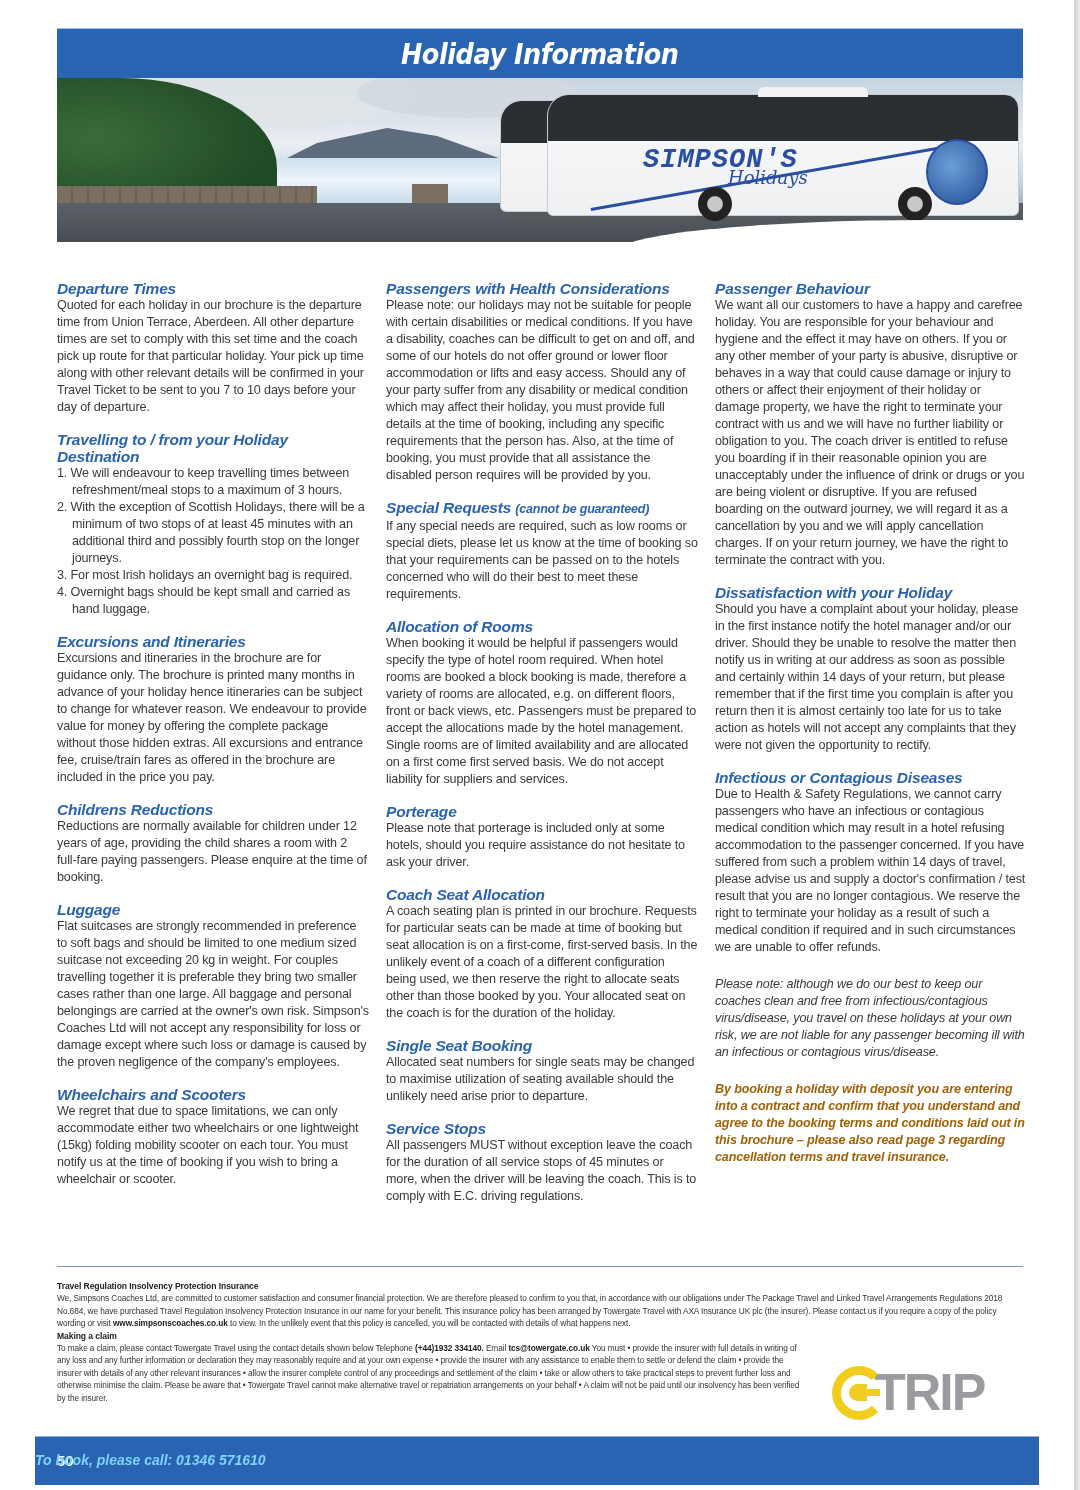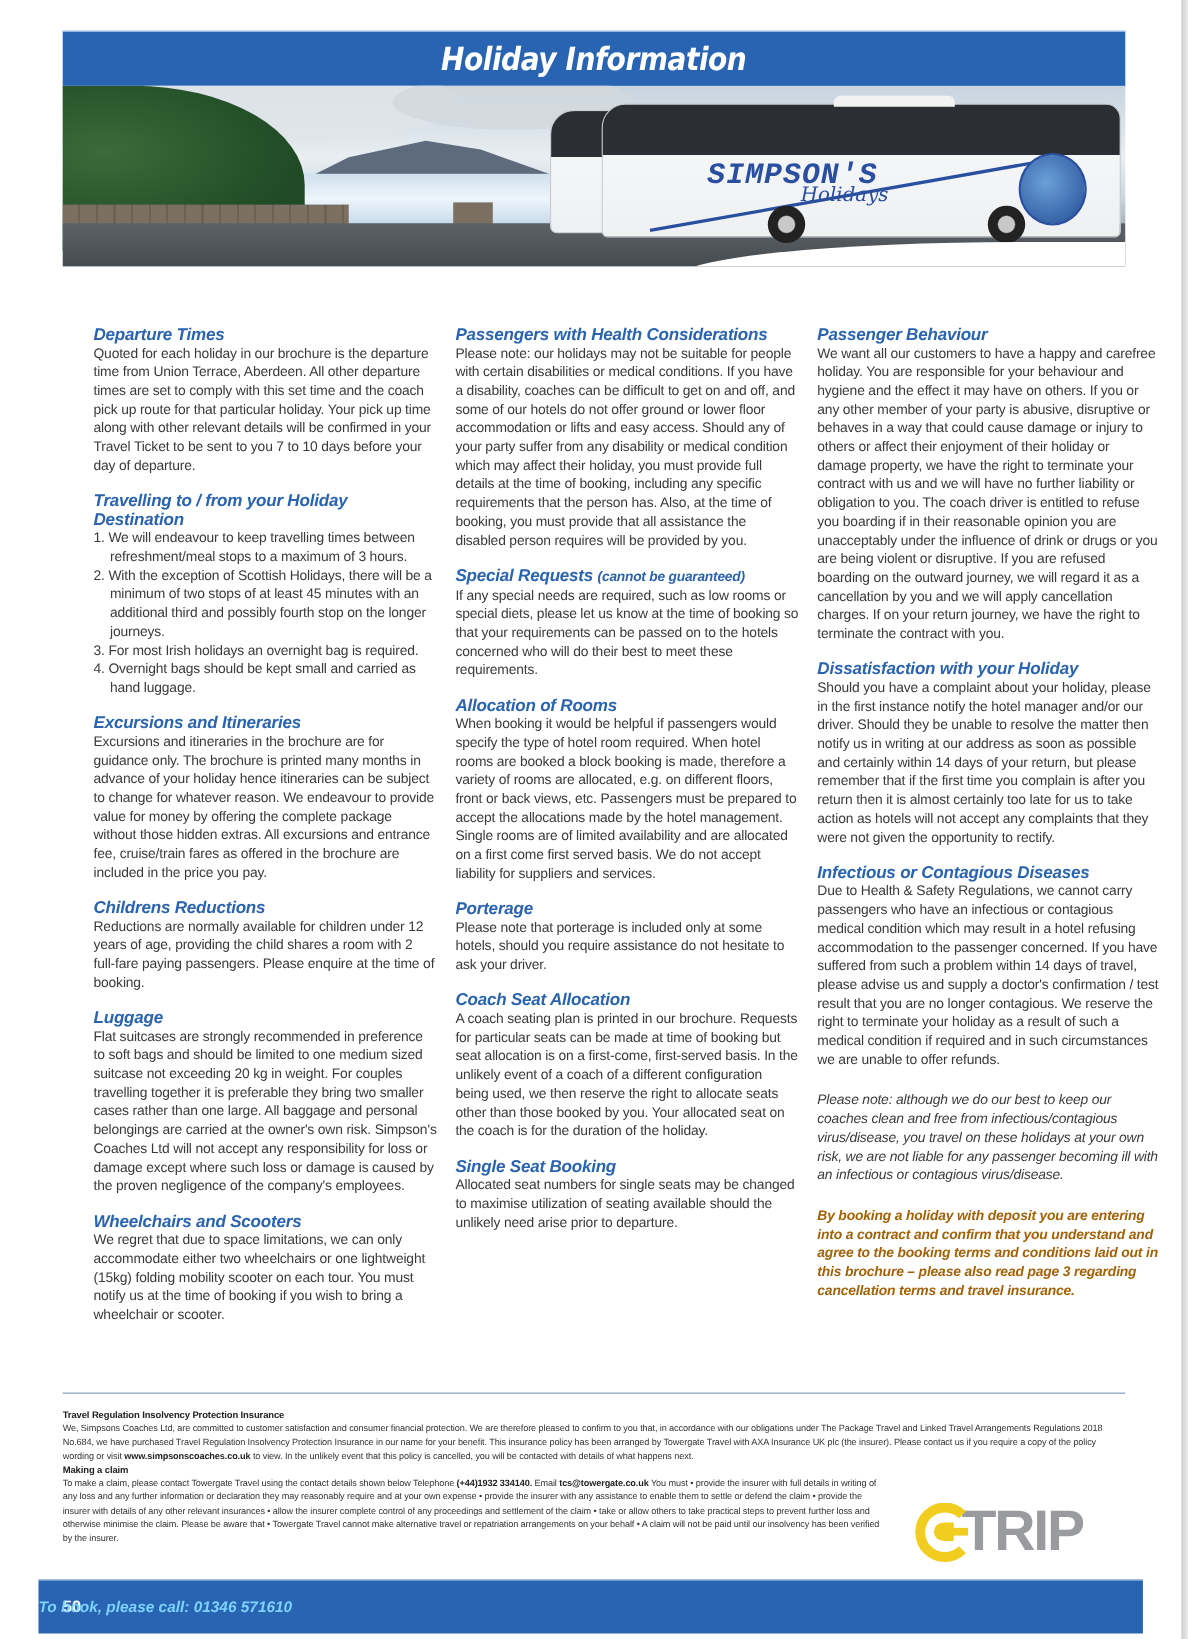--- a/index.html
+++ b/index.html
@@ -58,21 +58,21 @@
   .bus-logo { position: absolute; left: 95px; top: 50px; color: #2a4fa0; font-weight: bold; font-style: italic;
     font-size: 27px; letter-spacing: 1px; font-family: Liberation Mono, monospace; }
   .bus-logo2 { position: absolute; left: 180px; top: 72px; color: #2a4fa0; font-style: italic;
     font-size: 18px; font-family: "DejaVu Serif", serif; }
   .bus-globe { position: absolute; left: 378px; top: 44px; width: 58px; height: 62px; border-radius: 50%;
     background: radial-gradient(circle at 40% 40%, #6aa0d8, #234c94); border: 2px solid #2a4fa0; }
   .bus-swoosh { position: absolute; left: 40px; top: 80px; width: 380px; height: 3px; background: #2a4fa0; transform: rotate(-10deg); }
   .wheel { position: absolute; width: 34px; height: 34px; border-radius: 50%; background: radial-gradient(#c8c8c8 30%, #222 35%); }
 
   
-  .col { position: absolute; top: 296px; width: 312px; margin-left: 28px; }
+  .col { position: absolute; top: 280px; width: 312px; }
   .col1 { left: 57px; }
   .col2 { left: 386px; }
   .col3 { left: 715px; }
   .sec { margin: 0 0 15px 0; }
   .sec h2 {
     margin: 0; color: #2a63ae; font-size: 15.5px; font-weight: bold; font-style: italic;
     line-height: 17px; letter-spacing: -0.2px;
   }
   .sec h2 .sub { font-size: 12.5px; }
   .sec p {
@@ -189,20 +189,24 @@
       <p>Please note that porterage is included only at some hotels, should you require assistance do not hesitate to ask your driver.</p>
     </div>
     <div class="sec">
       <h2>Coach Seat Allocation</h2>
       <p>A coach seating plan is printed in our brochure. Requests for particular seats can be made at time of booking but seat allocation is on a first-come, first-served basis. In the unlikely event of a coach of a different configuration being used, we then reserve the right to allocate seats other than those booked by you. Your allocated seat on the coach is for the duration of the holiday.</p>
     </div>
     <div class="sec">
       <h2>Single Seat Booking</h2>
       <p>Allocated seat numbers for single seats may be changed to maximise utilization of seating available should the unlikely need arise prior to departure.</p>
     </div>
+    <div class="sec">
+      <h2>Service Stops</h2>
+      <p>All passengers MUST without exception leave the coach for the duration of all service stops of 45 minutes or more, when the driver will be leaving the coach. This is to comply with E.C. driving regulations.</p>
+    </div>
   </div>
 
   <div class="col col3">
     <div class="sec">
       <h2>Passenger Behaviour</h2>
       <p>We want all our customers to have a happy and carefree holiday. You are responsible for your behaviour and hygiene and the effect it may have on others. If you or any other member of your party is abusive, disruptive or behaves in a way that could cause damage or injury to others or affect their enjoyment of their holiday or damage property, we have the right to terminate your contract with us and we will have no further liability or obligation to you. The coach driver is entitled to refuse you boarding if in their reasonable opinion you are unacceptably under the influence of drink or drugs or you are being violent or disruptive. If you are refused boarding on the outward journey, we will regard it as a cancellation by you and we will apply cancellation charges. If on your return journey, we have the right to terminate the contract with you.</p>
     </div>
     <div class="sec">
       <h2>Dissatisfaction with your Holiday</h2>
       <p>Should you have a complaint about your holiday, please in the first instance notify the hotel manager and/or our driver.  Should they be unable to resolve the matter then notify us in writing at our address as soon as possible and certainly within 14 days of your return, but please remember that if the first time you complain is after you return then it is almost certainly too late for us to take action as hotels will not accept any complaints that they were not given the opportunity to rectify.</p>

